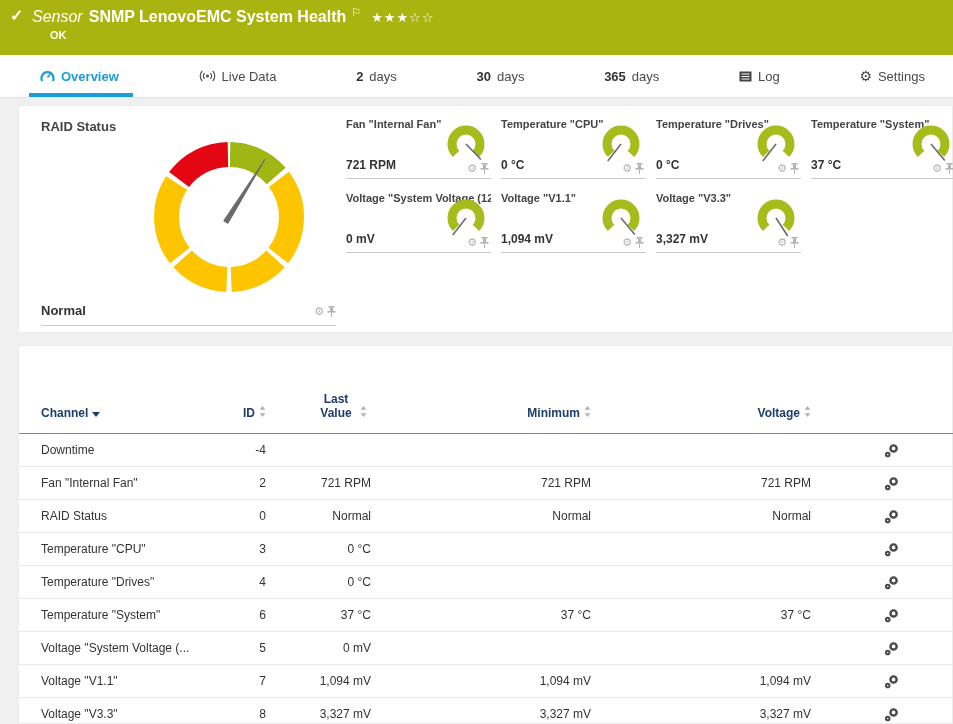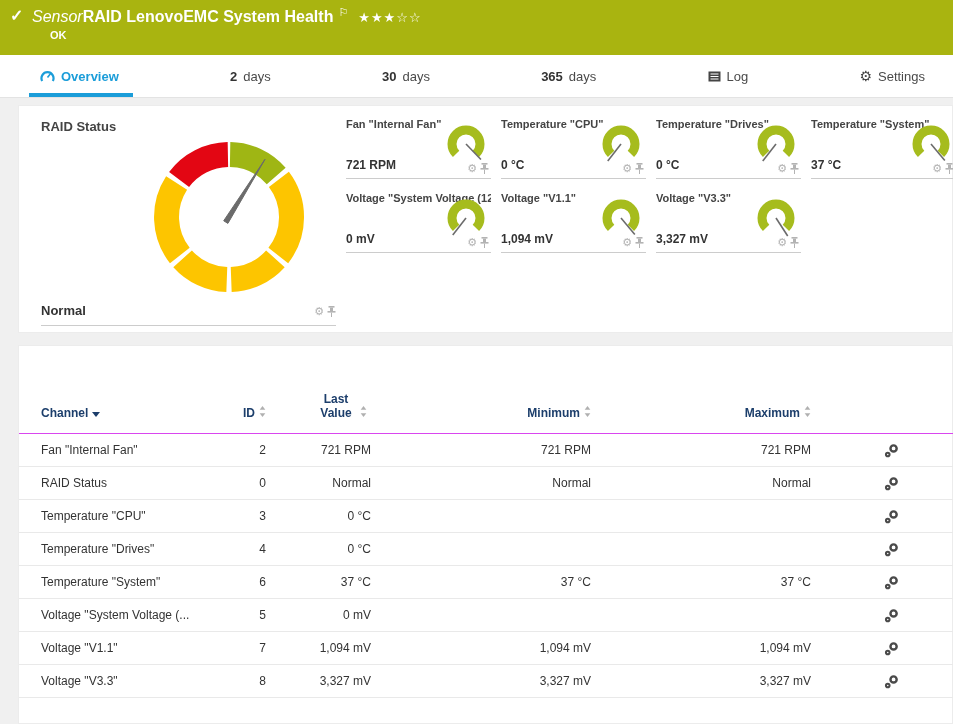--- a/index.html
+++ b/index.html
@@ -11,21 +11,21 @@
     color:#333;
   }
 
   
   .topbar {
     position:absolute; top:0; left:0; width:953px; height:55px;
     background:#a9b410; color:#fff;
   }
   .chk { position:absolute; left:10px; top:6px; font-size:16px; font-weight:bold; }
   .titleline { position:absolute; left:32px; top:6px; font-size:16px; white-space:nowrap; }
-  .sensor-kind { font-style:italic; }
+  .sensor-kind { font-style:italic; margin-right:6px; }
   .sensor-title { font-weight:bold; }
   .flag { font-size:11px; vertical-align:super; margin-left:5px; }
   .stars { font-size:13px; letter-spacing:1px; margin-left:10px; }
   .status-ok { position:absolute; left:50px; top:29px; font-size:11px; font-weight:bold; }
 
   
   .tabbar {
     position:absolute; top:55px; left:0; width:953px; height:43px;
     background:#fff; border-bottom:1px solid #e3e3e3;
     display:flex; align-items:flex-start;
@@ -98,32 +98,42 @@
   td.t-act { padding-left:50px; }
   .editsvg { cursor:pointer; display:block; }
   .editsvg circle { fill:none; stroke:#4a4a4a; }
 </style>
 </head>
 <body>
 
 <div class="topbar">
   <span class="chk">✓</span>
   <div class="titleline">
-    <span class="sensor-kind">Sensor</span><span class="sensor-title">RAID LenovoEMC System Health</span><span class="flag">⚐</span><span class="stars"><span>★★★</span><span>☆☆</span></span>
+    <span class="sensor-kind">Sensor</span><span class="sensor-title">SNMP LenovoEMC System Health</span><span class="flag">⚐</span><span class="stars"><span>★★★</span><span>☆☆</span></span>
   </div>
   <div class="status-ok">OK</div>
 </div>
 
 <div class="tabbar">
   <div class="tab active">
     <svg class="ticon" width="15" height="13" viewBox="0 0 15 13">
       <path d="M2.2 11 A6 6 0 1 1 12.8 11" fill="none" stroke="#1b9dd9" stroke-width="2.2"></path>
       <line x1="7.5" y1="7.5" x2="10.6" y2="3.6" stroke="#1b9dd9" stroke-width="1.6"></line>
     </svg>
     <span>Overview</span>
+  </div>
+  <div class="tab">
+    <svg class="ticon" width="17" height="12" viewBox="0 0 17 12">
+      <circle cx="8.5" cy="6" r="1.6" fill="#555"></circle>
+      <path d="M5.6 3.2 A4.2 4.2 0 0 0 5.6 8.8" fill="none" stroke="#555" stroke-width="1.2"></path>
+      <path d="M3.2 1 A7.4 7.4 0 0 0 3.2 11" fill="none" stroke="#555" stroke-width="1.2"></path>
+      <path d="M11.4 3.2 A4.2 4.2 0 0 1 11.4 8.8" fill="none" stroke="#555" stroke-width="1.2"></path>
+      <path d="M13.8 1 A7.4 7.4 0 0 1 13.8 11" fill="none" stroke="#555" stroke-width="1.2"></path>
+    </svg>
+    <span>Live Data</span>
   </div>
   <div class="tab">
     <span class="tnum">2</span>
     <span>days</span>
   </div>
   <div class="tab">
     <span class="tnum">30</span>
     <span>days</span>
   </div>
   <div class="tab">
@@ -331,29 +341,42 @@
               <path d="M3.5 11 L0.7 7.2 H6.3 Z" fill="#b0b0b0"></path>
             </svg>
         </th>
         <th class="h-min">
           <span>Minimum</span><svg class="sorticon" width="7" height="11" viewBox="0 0 7 11">
               <path d="M3.5 0 L6.3 3.8 H0.7 Z" fill="#b0b0b0"></path>
               <path d="M3.5 11 L0.7 7.2 H6.3 Z" fill="#b0b0b0"></path>
             </svg>
         </th>
         <th class="h-max">
-          <span>Maximum</span><svg class="sorticon" width="7" height="11" viewBox="0 0 7 11">
+          <span>Voltage</span><svg class="sorticon" width="7" height="11" viewBox="0 0 7 11">
               <path d="M3.5 0 L6.3 3.8 H0.7 Z" fill="#b0b0b0"></path>
               <path d="M3.5 11 L0.7 7.2 H6.3 Z" fill="#b0b0b0"></path>
             </svg>
         </th>
         <th class="h-act"></th>
       </tr>
     </thead>
     <tbody>
+      <tr>
+        <td class="t-channel">Downtime</td>
+        <td class="t-id">-4</td>
+        <td class="t-last"></td>
+        <td class="t-min"></td>
+        <td class="t-max"></td>
+        <td class="t-act">
+            <svg class="editsvg" width="15" height="15" viewBox="0 0 16 16">
+              <circle cx="10.2" cy="5.8" r="3.3" stroke-width="2.6"></circle>
+              <circle cx="4" cy="12.2" r="1.9" stroke-width="2.2"></circle>
+            </svg>
+          </td>
+      </tr>
       <tr>
         <td class="t-channel">Fan "Internal Fan"</td>
         <td class="t-id">2</td>
         <td class="t-last">721 RPM</td>
         <td class="t-min">721 RPM</td>
         <td class="t-max">721 RPM</td>
         <td class="t-act">
             <svg class="editsvg" width="15" height="15" viewBox="0 0 16 16">
               <circle cx="10.2" cy="5.8" r="3.3" stroke-width="2.6"></circle>
               <circle cx="4" cy="12.2" r="1.9" stroke-width="2.2"></circle>

